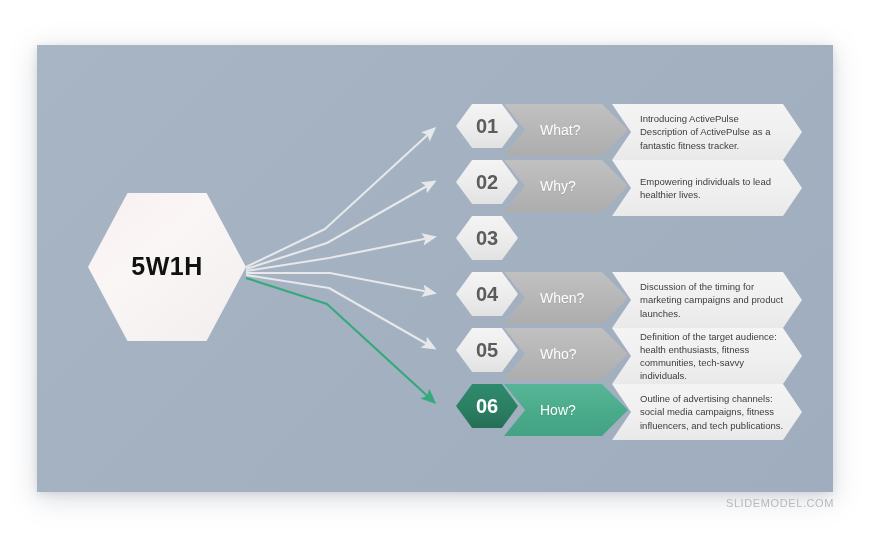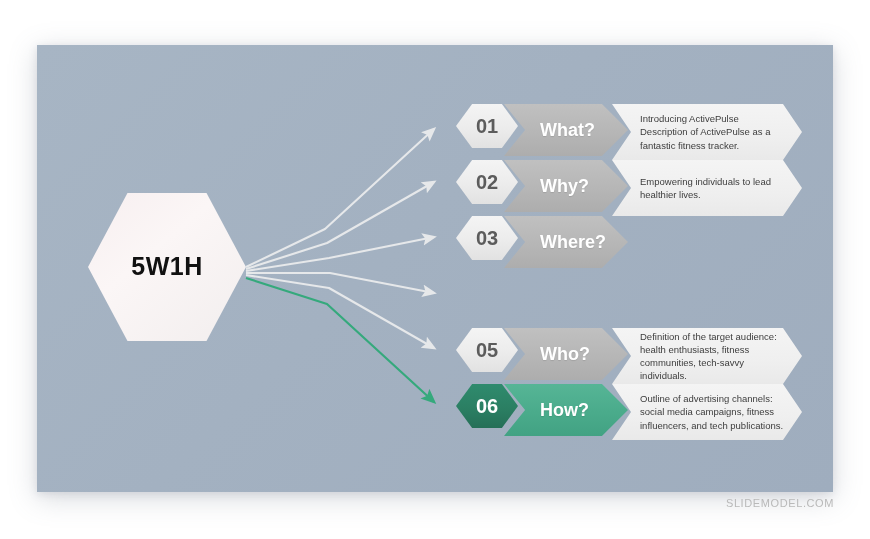--- a/index.html
+++ b/index.html
@@ -93,22 +93,22 @@
     margin-left: -14px;
     width: 124px;
     height: 52px;
     background: linear-gradient(180deg, #c0c0c0 0%, #b6b6b6 55%, #adadad 100%);
     clip-path: polygon(0% 0%, 79% 0%, 100% 50%, 79% 100%, 0% 100%, 17% 50%);
     display: flex;
     align-items: center;
     z-index: 2;
   }
   .label-chev .label-text {
-    font-size: 18px;
-    font-weight: bold;
+    font-size: 14px;
+    font-weight: normal;
     color: #ffffff;
     padding-left: 36px;
     text-shadow: 0 1px 1px rgba(0,0,0,0.10);
   }
   .desc-chev {
     position: relative;
     margin-left: -16px;
     width: 190px;
     height: 56px;
     background: linear-gradient(180deg, #f4f4f4 0%, #efefef 60%, #e9e9e9 100%);
@@ -187,25 +187,31 @@
     <div class="label-chev">
       <span class="label-text">Why?</span>
     </div>
     <div class="desc-chev">
       <span class="desc-text">Empowering individuals to lead healthier lives.</span>
     </div>
   </div>
 
   <div class="row" style="top:171px">
     <div class="num-hex">03</div>
-    <div class="label-chev">
-      <span class="label-text">Where?</span>
-    </div>
-  </div>
-
+  </div>
+
+  <div class="row" style="top:227px">
+    <div class="num-hex">04</div>
+    <div class="label-chev">
+      <span class="label-text">When?</span>
+    </div>
+    <div class="desc-chev">
+      <span class="desc-text">Discussion of the timing for marketing campaigns and product launches.</span>
+    </div>
+  </div>
 
   <div class="row" style="top:283px">
     <div class="num-hex">05</div>
     <div class="label-chev">
       <span class="label-text">Who?</span>
     </div>
     <div class="desc-chev">
       <span class="desc-text">Definition of the target audience: health enthusiasts, fitness communities, tech-savvy individuals.</span>
     </div>
   </div>

